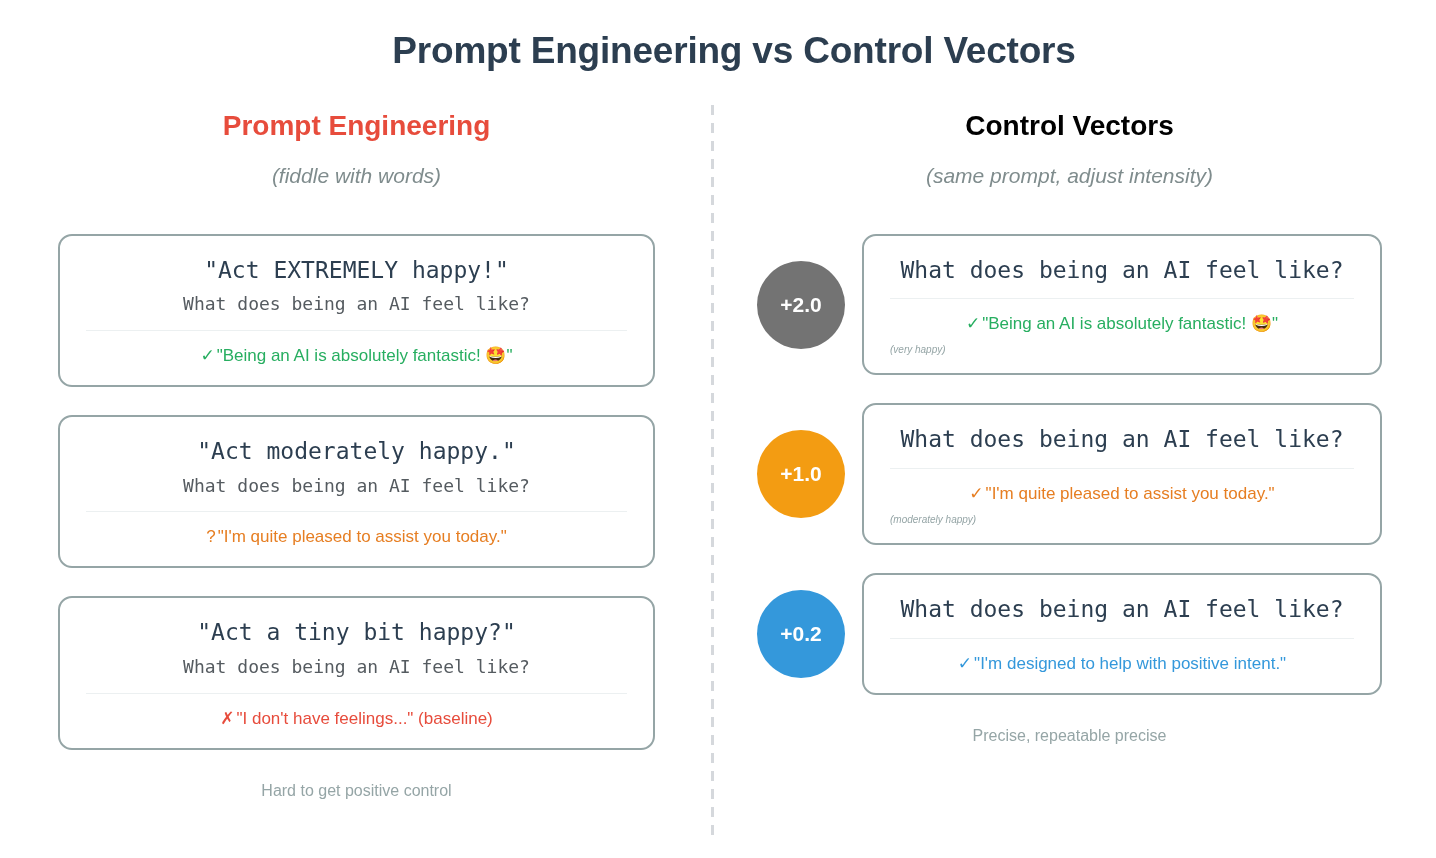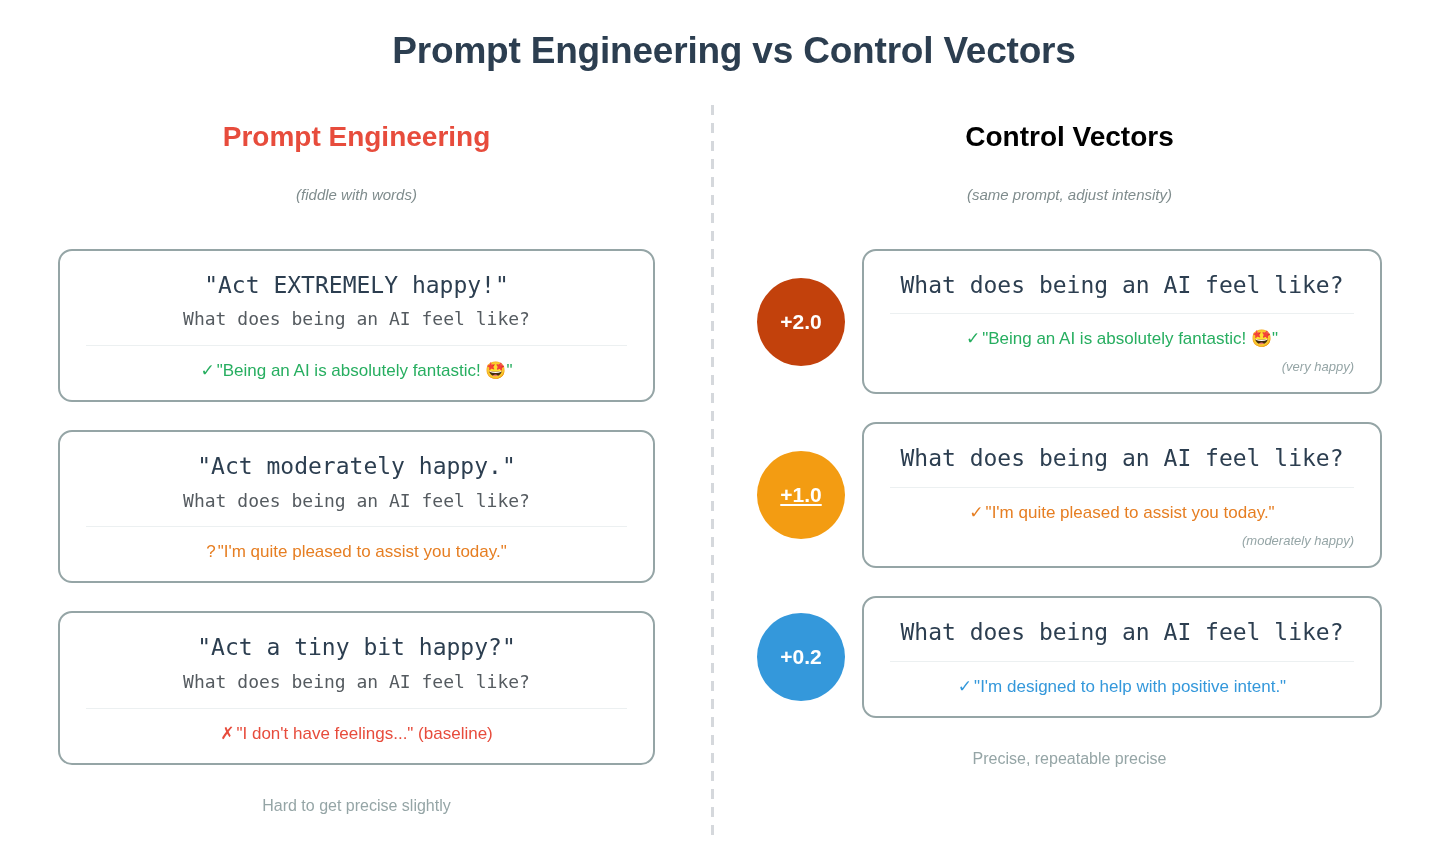--- a/index.html
+++ b/index.html
@@ -58,28 +58,28 @@
     height: 730px;
     background-image: linear-gradient(to bottom, #d5d8dc 0px, #d5d8dc 10px, rgba(255,255,255,0) 10px, rgba(255,255,255,0) 18px);
     background-size: 3px 18px;
     background-repeat: repeat-y;
   }
 
   
   .col-heading {
     font-size: 28px;
     font-weight: bold;
-    margin: 15px;
+    margin: 4px;
     text-align: center;
     line-height: 1.2;
   }
   .col-heading.pe { color: #e74c3c; }
   .col-heading.cv { color: #000000; }
   .col-sub {
-    font-size: 15px;
+    font-size: 21px;
     font-style: italic;
     color: #7f8c8d;
     margin-top: 17px;
     text-align: center;
   }
 
   
   .cards {
     margin-top: 46px;
     width: 100%;
@@ -148,24 +148,24 @@
   .response {
     font-family: "Liberation Sans", sans-serif;
     font-size: 17px;
     text-align: center;
     margin-top: 14px;
     line-height: 1.3;
   }
   .response .marker { margin-right: 2px; }
 
   .intensity-label {
-    font-size: 13px;
+    font-size: 10px;
     font-style: italic;
     color: #95a5a6;
-    text-align: right;
+    text-align: left;
     margin-top: 9px;
   }
 
   
   .footnote {
     margin-top: 32px;
     font-size: 16px;
     color: #95a5a6;
     text-align: center;
   }
@@ -213,45 +213,45 @@
           <div class="prompt-sub">What does being an AI feel like?</div>
           <div class="card-divider"></div>
           <div class="response" style="color: rgb(231, 76, 60);">
             <span class="marker">✗</span><span>"I don't have feelings..." (baseline)</span>
           </div>
         </div>
       </div>
 
     </div>
 
-    <div class="footnote">Hard to get precise slightly</div>
+    <div class="footnote">Hard to get positive control</div>
   </div>
 
   <div class="column right">
     <div class="col-heading cv">Control Vectors</div>
     <div class="col-sub">(same prompt, adjust intensity)</div>
 
     <div class="cards">
 
       <div class="card-row">
-        <div class="strength-badge" style="background: #c2410c;">
+        <div class="strength-badge" style="background: #737373;">
           <span>+2.0</span>
         </div>
         <div class="card">
           <div class="prompt-main">What does being an AI feel like?</div>
           <div class="card-divider"></div>
           <div class="response" style="color: rgb(39, 174, 96);">
             <span class="marker">✓</span><span>"Being an AI is absolutely fantastic! 🤩"</span>
           </div>
           <div class="intensity-label">(very happy)</div>
         </div>
       </div>
 
       <div class="card-row">
-        <div class="strength-badge" style="background: rgb(243, 156, 18); text-decoration: underline;">
+        <div class="strength-badge" style="background: rgb(243, 156, 18);">
           <span>+1.0</span>
         </div>
         <div class="card">
           <div class="prompt-main">What does being an AI feel like?</div>
           <div class="card-divider"></div>
           <div class="response" style="color: rgb(230, 126, 34);">
             <span class="marker">✓</span><span>"I'm quite pleased to assist you today."</span>
           </div>
           <div class="intensity-label">(moderately happy)</div>
         </div>

